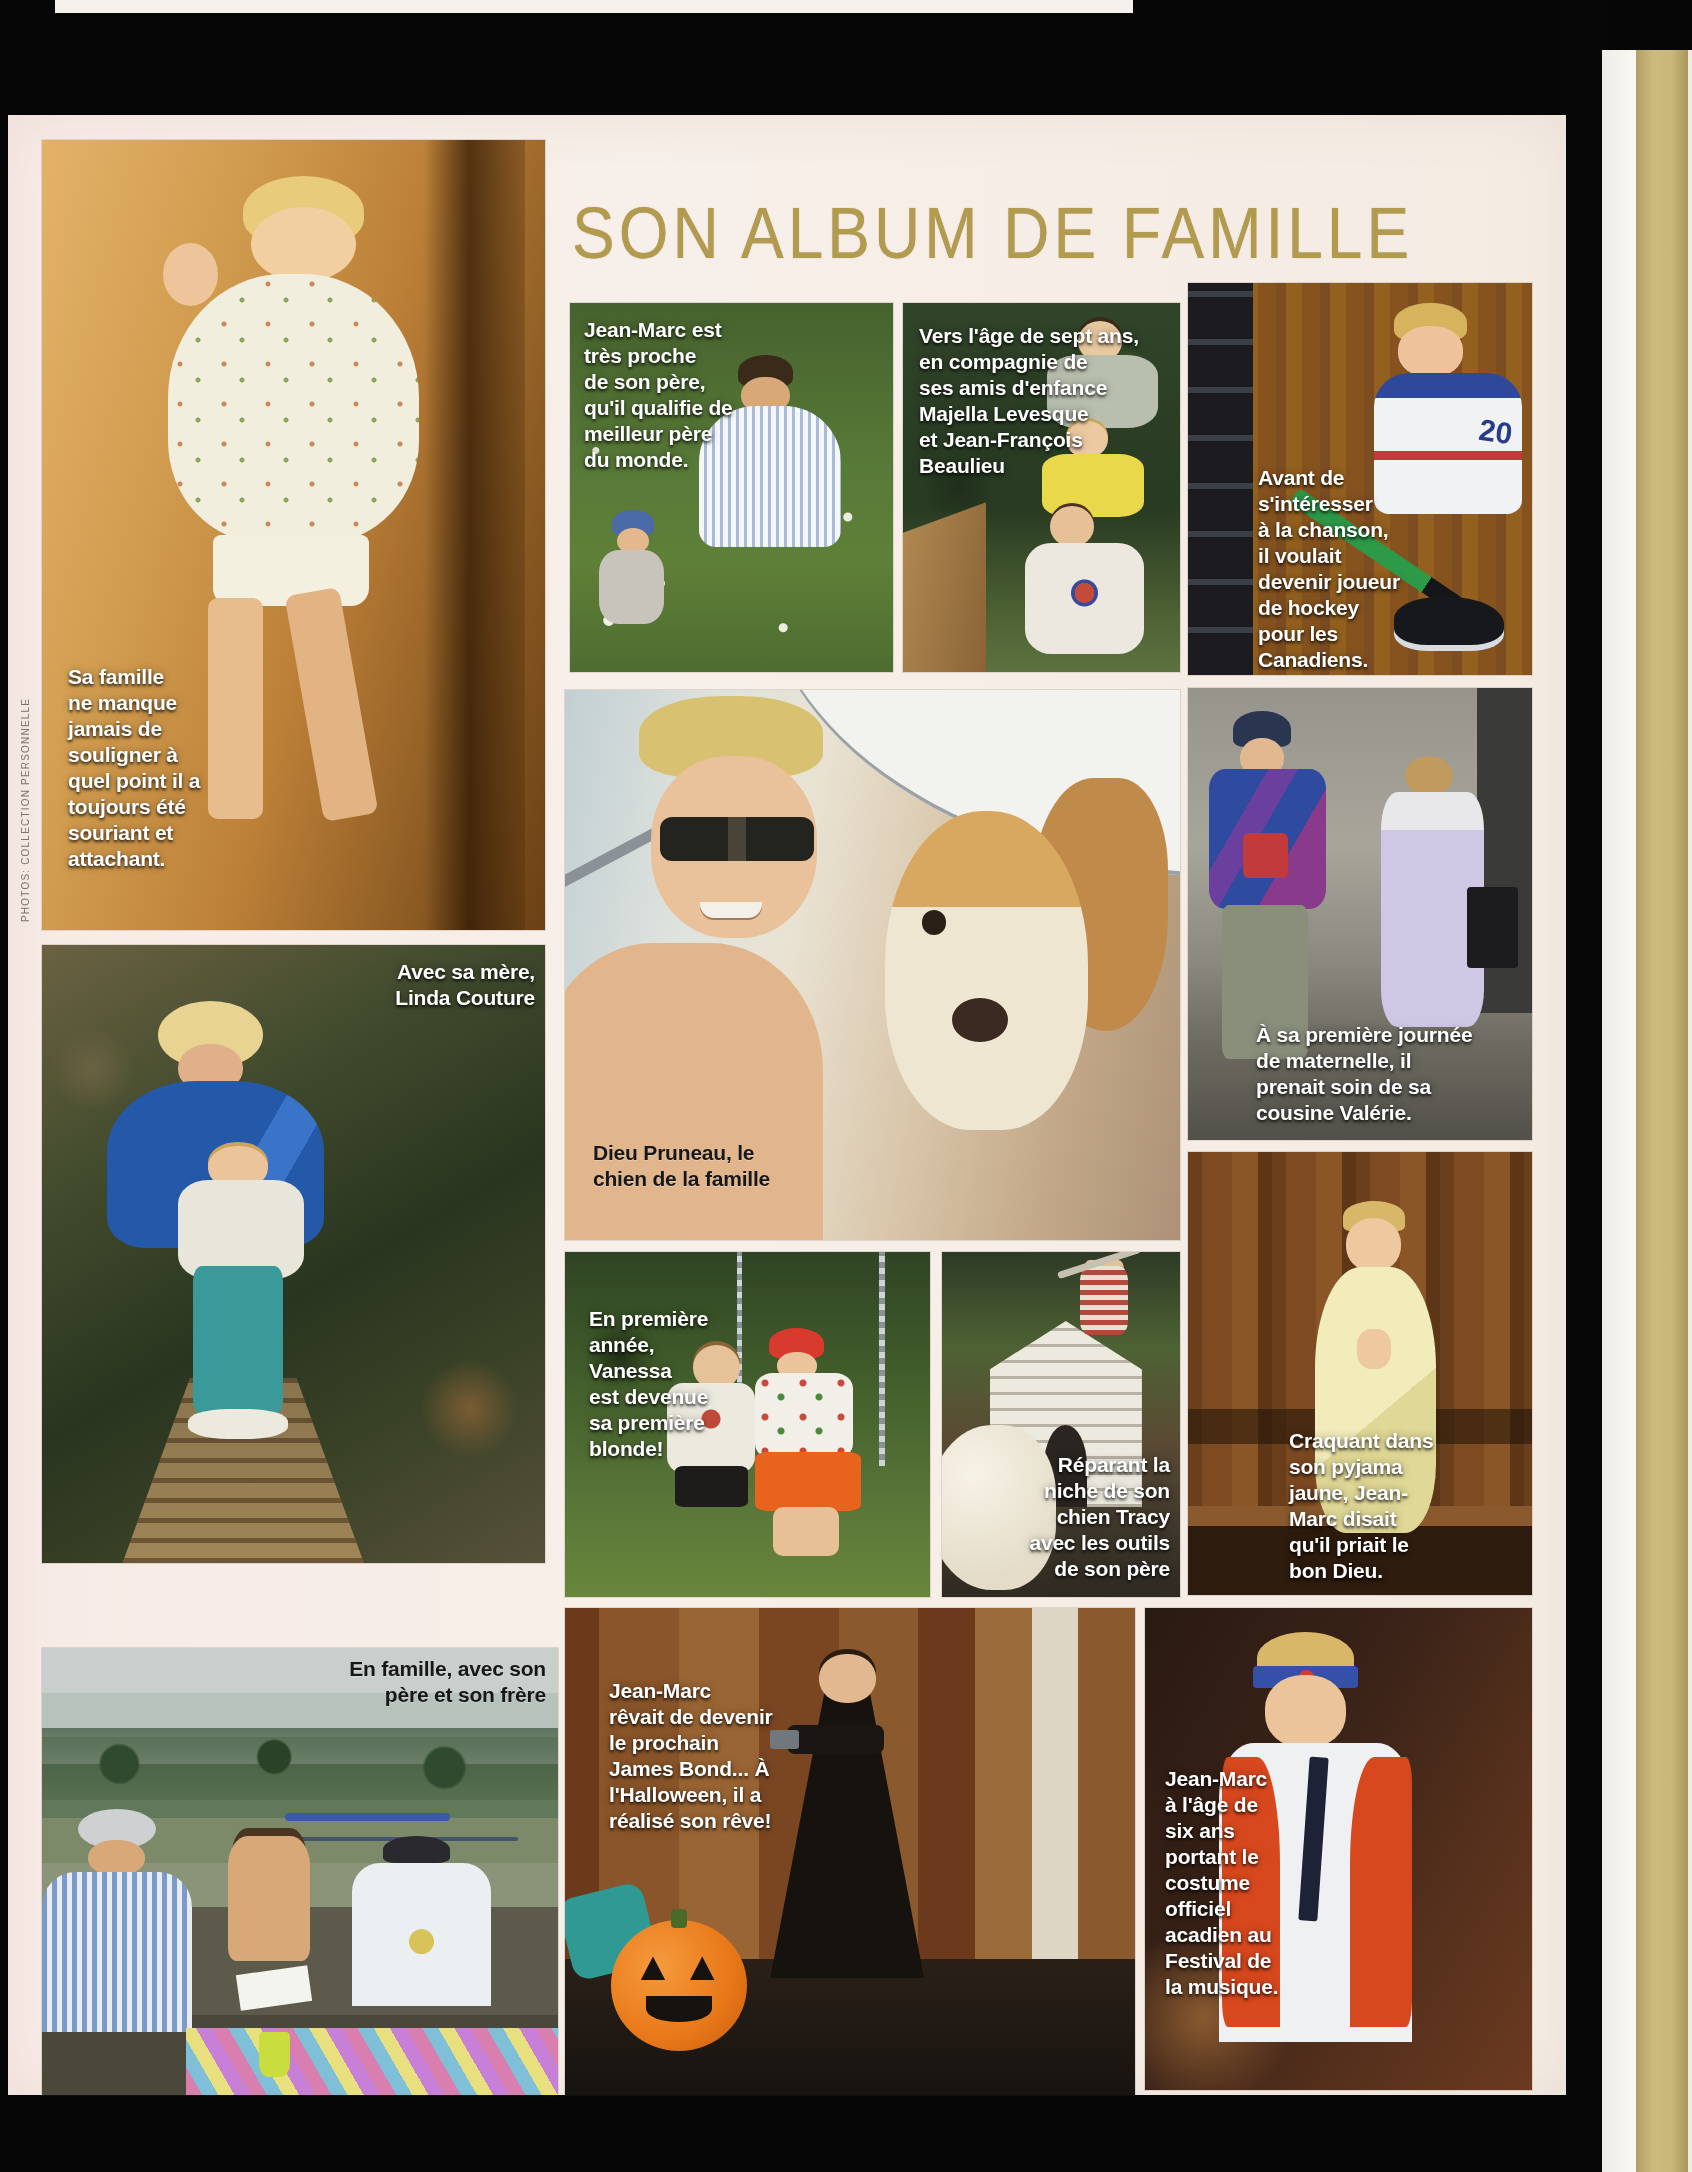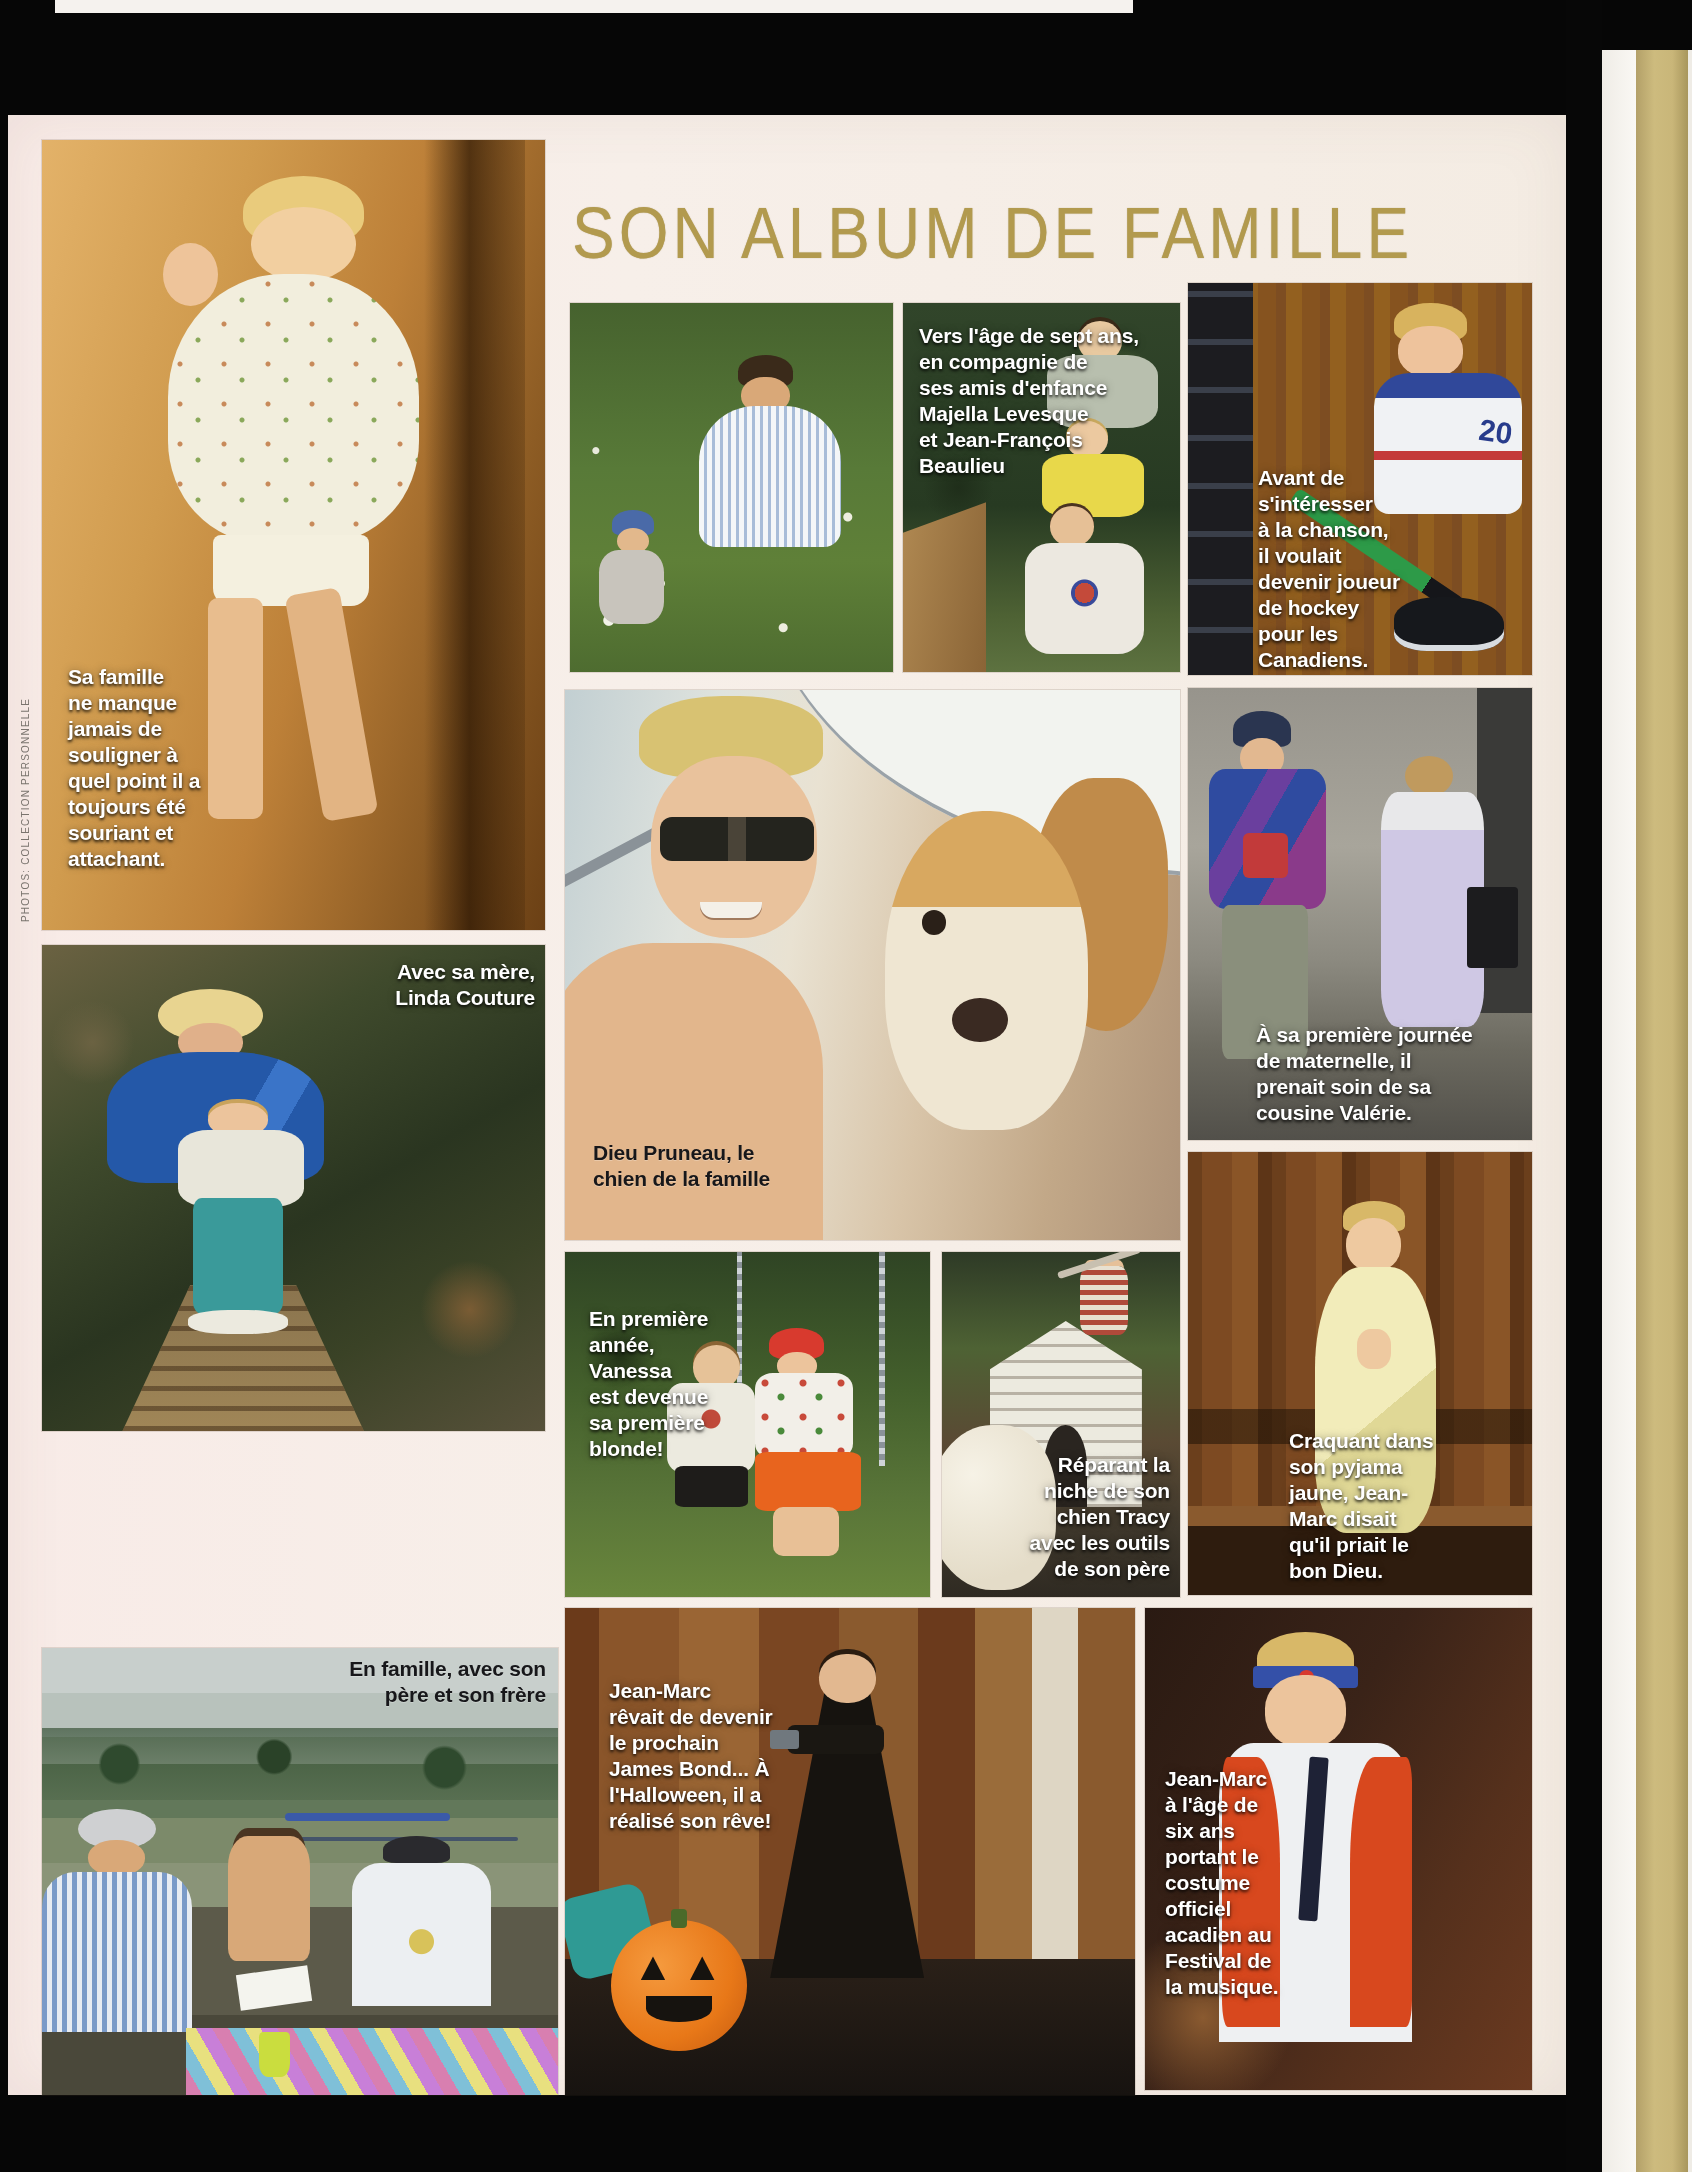--- a/index.html
+++ b/index.html
@@ -47,21 +47,21 @@
     background:
       radial-gradient(circle 40px at 80% 20%,#4e6234,transparent 70%),
       radial-gradient(circle 50px at 20% 50%,#1f2e1a,transparent 70%),
       linear-gradient(180deg,#31452a 0%,#273a22 55%,#4e6234 85%,#5d7240 100%);}
   #ph-hockey{left:1188px;top:283px;width:344px;height:392px;
     background:repeating-linear-gradient(90deg,#7d4d22 0 10px,#93601f 10px 26px,#86531f 26px 44px);}
   #ph-selfie{left:565px;top:690px;width:615px;height:550px;
     background:linear-gradient(100deg,#c2cfd2 0%,#dfe3de 22%,#e9e2d2 38%,#d8c4a8 60%,#c2a888 80%,#ad9278 100%);}
   #ph-kinder{left:1188px;top:688px;width:344px;height:452px;
     background:linear-gradient(180deg,#97948c 0%,#a8a59b 35%,#8c8a80 60%,#6b695f 80%,#52504a 100%);}
-  #ph-mother{left:42px;top:945px;width:503px;height:486px;
+  #ph-mother{left:42px;top:945px;width:503px;height:618px;
     background:
       radial-gradient(circle 70px at 85% 75%,#7a5c34,transparent 70%),
       radial-gradient(circle 60px at 10% 20%,#6b6242,transparent 70%),
       linear-gradient(150deg,#6b6242 0%,#3f4a2c 30%,#2a3520 55%,#3a4226 75%,#57513a 100%);}
   #ph-swing{left:565px;top:1252px;width:365px;height:345px;
     background:
       radial-gradient(circle 50px at 15% 30%,#223218,transparent 70%),
       linear-gradient(180deg,#2f4424 0%,#44602c 40%,#587438 70%,#69863c 100%);}
   #ph-doghouse{left:942px;top:1252px;width:238px;height:345px;
     background:linear-gradient(180deg,#2e3a26 0%,#4e6234 28%,#5a4a34 55%,#3f382c 80%,#2f2a22 100%);}
@@ -111,20 +111,26 @@
 attachant.</figcaption>
   </figure>
 
   <figure class="ph" id="ph-father">
     <div class="s" style="left:52%;top:14%;width:17%;height:9%;border-radius:50% 50% 30% 30%;background:#3a2a1a;"></div>
     <div class="s" style="left:53%;top:20%;width:15%;height:10%;border-radius:48%;background:#d9a878;"></div>
     <div class="s" style="left:40%;top:28%;width:44%;height:38%;border-radius:40% 40% 12% 12%;background:repeating-linear-gradient(90deg,#f4f6f8 0 5px,#a8bcd8 5px 8px);"></div>
     <div class="s" style="left:13%;top:56%;width:13%;height:7%;border-radius:50% 50% 20% 20%;background:#4a6aa8;"></div>
     <div class="s" style="left:14.5%;top:61%;width:10%;height:7%;border-radius:50%;background:#e2b88c;"></div>
     <div class="s" style="left:9%;top:67%;width:20%;height:20%;border-radius:30%;background:#c8c4bc;"></div>
+    <figcaption class="cap" style="left:14px;top:14px;">Jean-Marc est
+très proche
+de son père,
+qu'il qualifie de
+meilleur père
+du monde.</figcaption>
   </figure>
 
   <figure class="ph" id="ph-friends">
     <div class="s" style="left:0;bottom:0;width:30%;height:46%;background:linear-gradient(100deg,#b08952,#8a6436);clip-path:polygon(0 18%,100% 0,100% 100%,0 100%);"></div>
     <div class="s" style="left:63%;top:5%;width:16%;height:11%;border-radius:50%;background:#e8c9a0;box-shadow:0 -4px 0 #3a2a18;"></div>
     <div class="s" style="left:52%;top:14%;width:40%;height:20%;border-radius:28%;background:#b8bfae;"></div>
     <div class="s" style="left:59%;top:32%;width:15%;height:10%;border-radius:50%;background:#ecc9a0;box-shadow:0 -3px 0 #c8a85e;"></div>
     <div class="s" style="left:50%;top:41%;width:37%;height:17%;border-radius:24%;background:#e8d84a;"></div>
     <div class="s" style="left:53%;top:55%;width:16%;height:11%;border-radius:50%;background:#e6c096;box-shadow:0 -3px 0 #4a3320;"></div>
     <div class="s" style="left:44%;top:65%;width:43%;height:30%;border-radius:22%;background:radial-gradient(circle 14px at 50% 45%,#c44a3a 0 10px,#3a4a9a 10px 13px,transparent 14px),#ece8e0;"></div>

